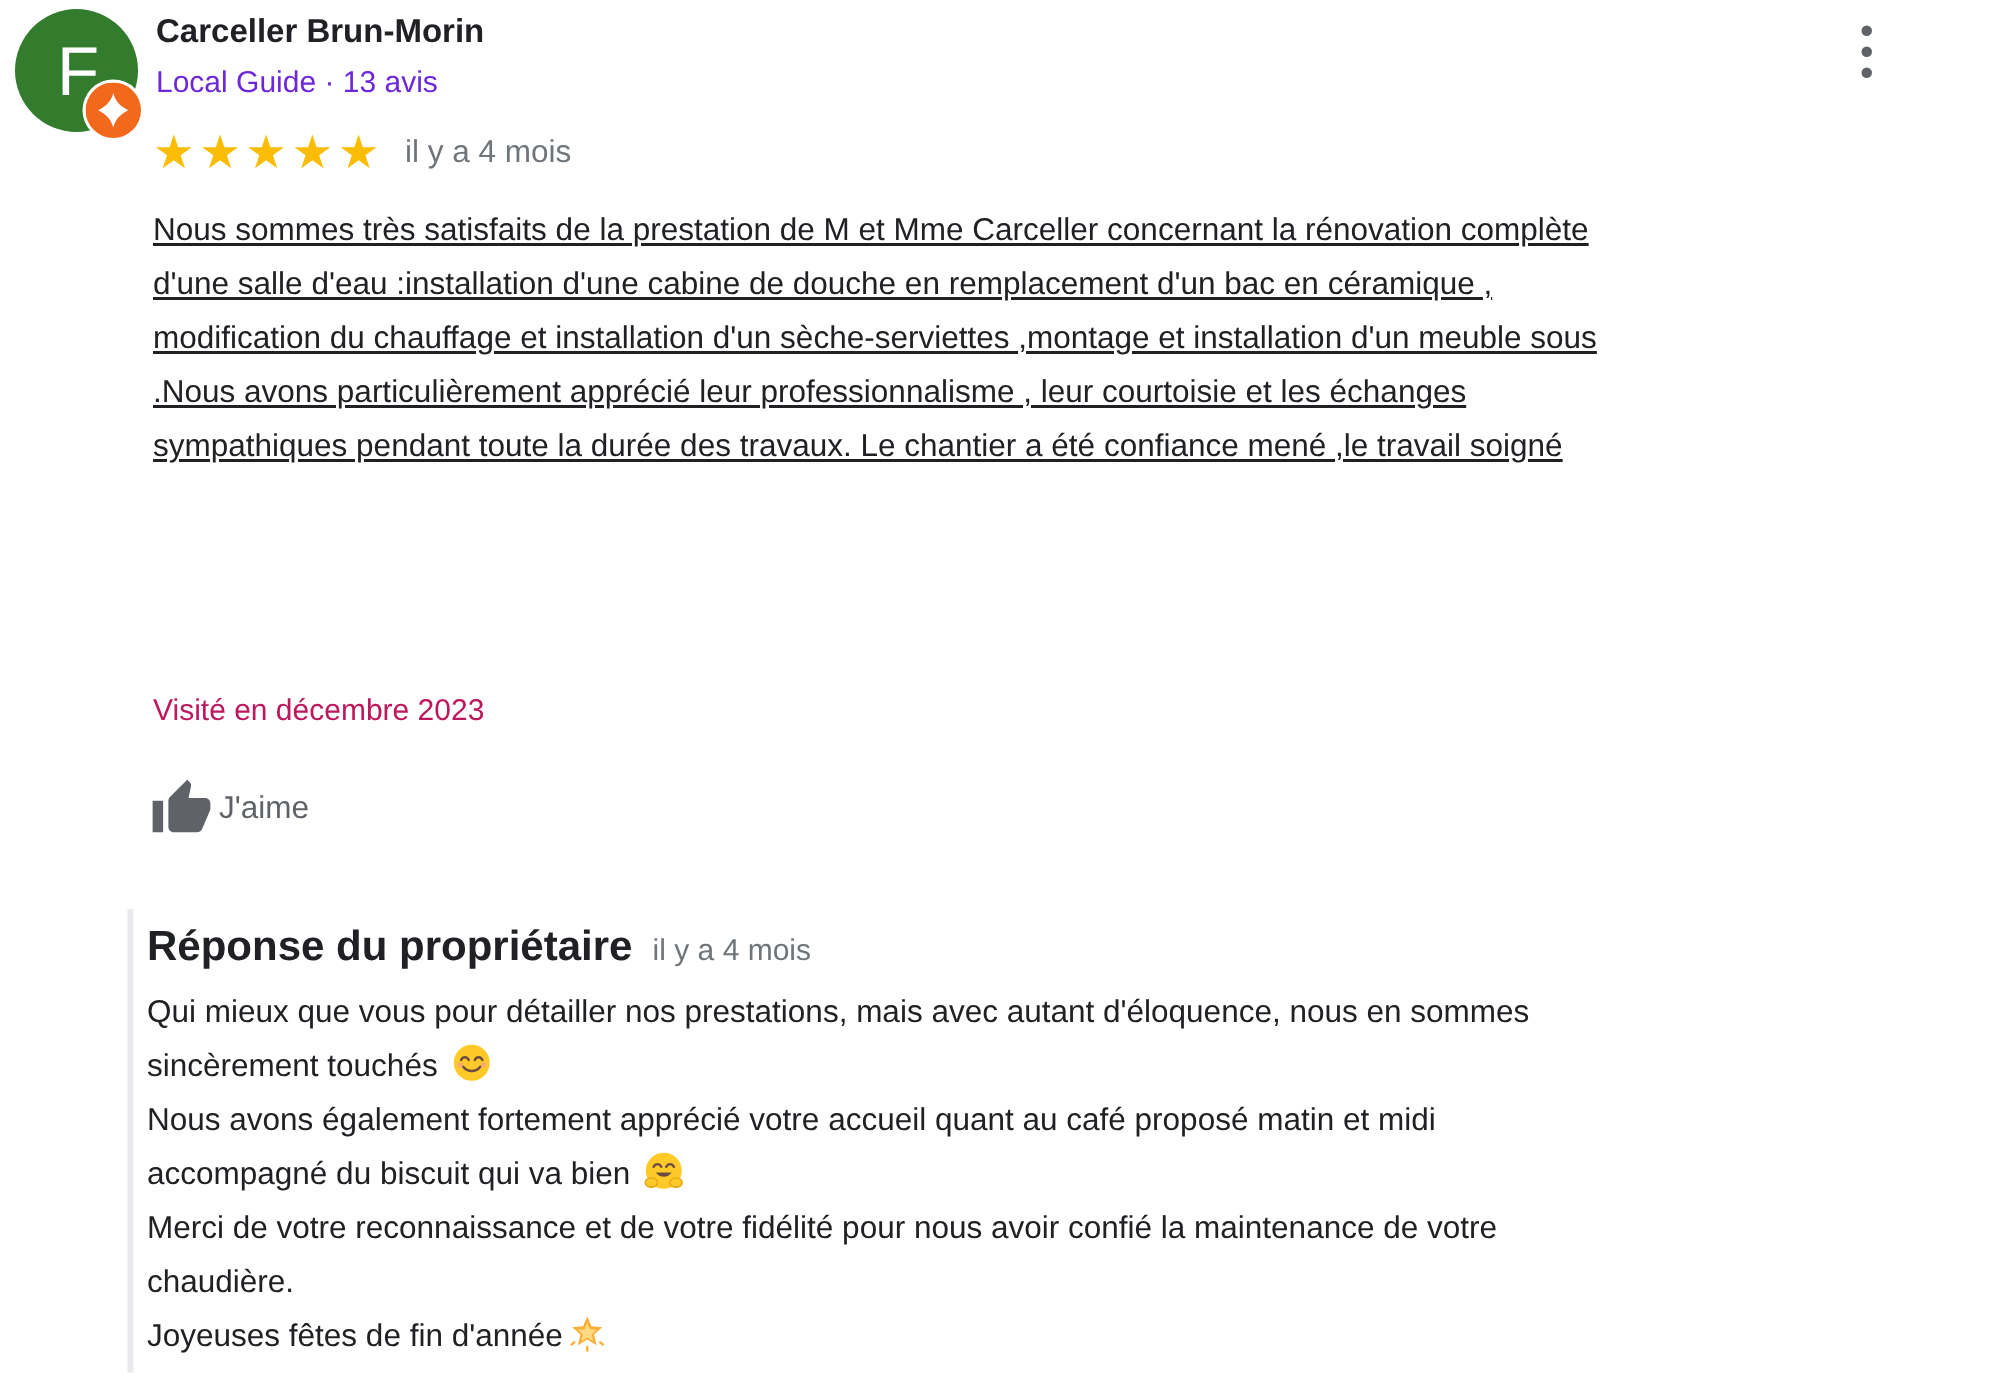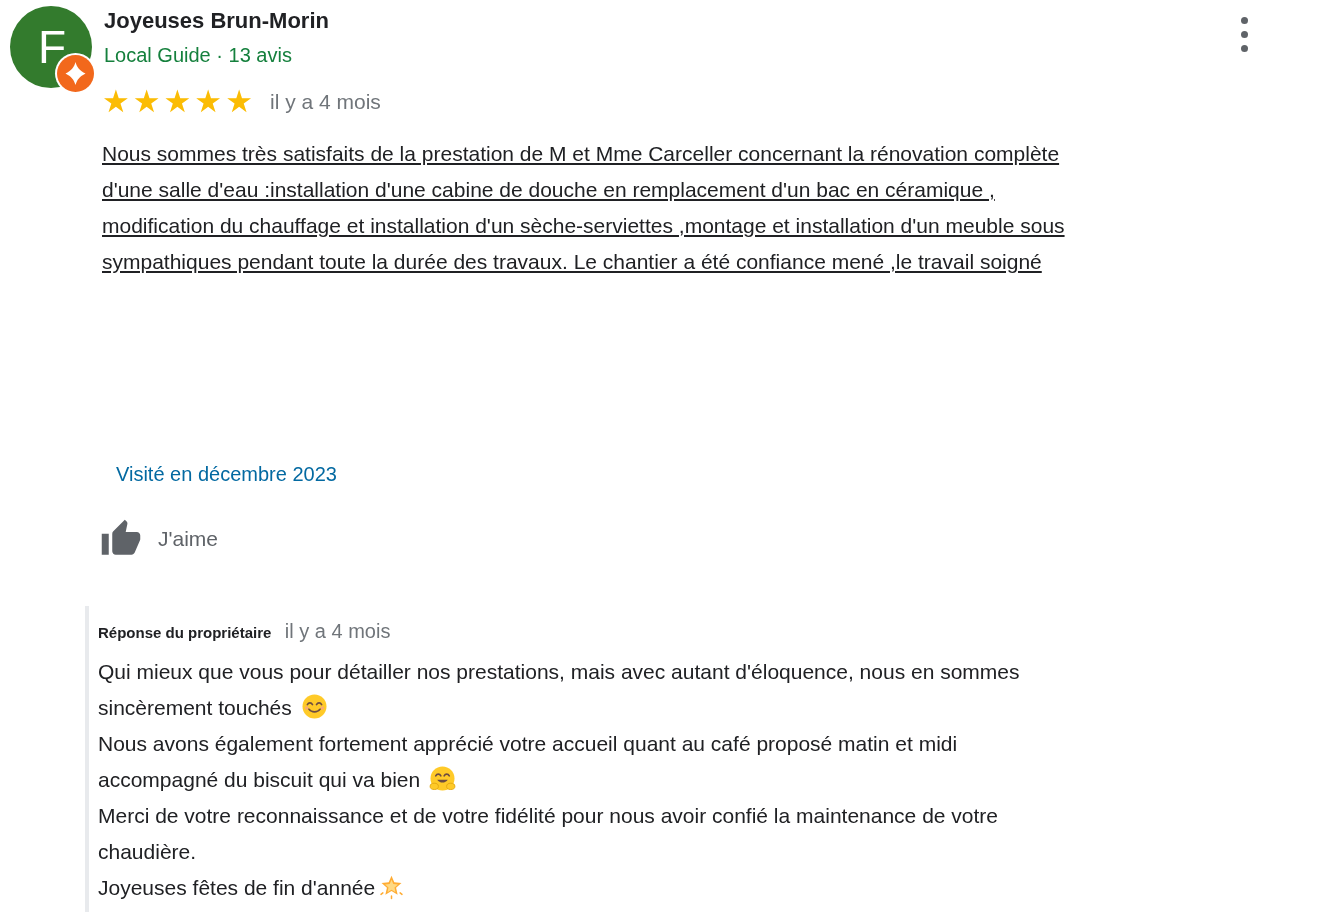--- a/index.html
+++ b/index.html
@@ -14,88 +14,89 @@
     cursor:pointer;
   }
   .avatar-letter { color:#fff; font-size:46px; font-weight:400; line-height:1; padding-left:2px; }
   .badge {
     position:absolute; right:-2px; bottom:-4px; width:37px; height:37px;
     border-radius:50%; box-shadow:0 0 0 2px #fff; background:#fff;
   }
   .badge svg { display:block; width:37px; height:37px; }
 
   .name { position:absolute; left:104px; top:8px; font-size:22px; font-weight:bold; color:#202124; cursor:pointer; }
-  .meta { position:absolute; left:104px; top:44px; font-size:20px; color:#15803d; }
+  .meta { position:absolute; left:104px; top:44px; font-size:20px; color:#6d28d9; }
 
   .more {
     position:absolute; left:1222px; top:6px; width:44px; height:56px;
     background:none; border:none; padding:0; cursor:pointer;
     display:flex; flex-direction:column; align-items:center; justify-content:center; gap:7px;
   }
   .more .dot { width:7px; height:7px; border-radius:50%; background:#5f6368; }
 
   .rating-row { position:absolute; left:102px; top:84px; display:flex; align-items:center; height:36px; }
   .stars { font-size:31px; letter-spacing:3px; line-height:34px; }
   .review-age { font-size:21px; color:#70757a; margin-left:14px; }
 
   .review-body { position:absolute; left:102px; top:136px; width:1216px;text-decoration:underline; }
   .review-body .line, .resp-body .line {
     font-size:21px; line-height:36px; color:#202124; white-space:nowrap;
   }
-  .visited { position:absolute; left:116px; top:463px; font-size:20px; color:#0369a1; }
+  .visited { position:absolute; left:102px; top:463px; font-size:20px; color:#be185d; }
 
   .like-btn {
     position:absolute; left:100px; top:516px; height:46px;
-    display:flex; align-items:center; gap:16px;
+    display:flex; align-items:center; gap:4px;
     background:none; border:none; padding:0; cursor:pointer;
     font-family:inherit; font-size:21px; color:#5f6368;
   }
   .thumb svg { display:block; }
 
   .response {
     position:absolute; left:85px; top:606px; width:1230px;
     border-left:4px solid #e8eaed; padding:8px 0 6px 9px;
   }
   .resp-head { line-height:34px; margin-bottom:4px; }
-  .resp-title { font-size:15px; font-weight:bold; color:#202124; }
+  .resp-title { font-size:28px; font-weight:bold; color:#202124; }
   .resp-age { font-size:20px; color:#70757a; margin-left:9px; }
 
   .emoji { vertical-align:-5px; margin-left:3px; display:inline-block; }
 </style>
 </head>
 <body>
 
 <div class="avatar" style="background: rgb(51, 123, 45);">
   <span class="avatar-letter">F</span>
   <span class="badge">
     <svg viewBox="0 0 48 48">
       <circle cx="24" cy="24" r="24" fill="#f2681c"></circle>
       <path d="M24 9c1.9 7 5.4 11 13 15-7.6 4-11.1 8-13 15-1.9-7-5.4-11-13-15 7.6-4 11.1-8 13-15z" fill="#ffffff"></path>
     </svg>
   </span>
 </div>
 
-<div class="name">Joyeuses Brun-Morin</div>
+<div class="name">Carceller Brun-Morin</div>
 <div class="meta">Local Guide · 13 avis</div>
 
 <button class="more">
   <span class="dot"></span>
   <span class="dot"></span>
   <span class="dot"></span>
 </button>
 
 <div class="rating-row">
   <span class="stars" style="color: rgb(251, 188, 4);">★★★★★</span>
   <span class="review-age">il y a 4 mois</span>
 </div>
 
 <div class="review-body">
     <div class="line">Nous sommes très satisfaits de la prestation de M et Mme Carceller concernant la rénovation complète</div>
     <div class="line">d'une salle d'eau :installation d'une cabine de douche en remplacement d'un bac en céramique ,</div>
     <div class="line">modification du chauffage et installation d'un sèche-serviettes ,montage et installation d'un meuble sous</div>
+    <div class="line">.Nous avons particulièrement apprécié leur professionnalisme , leur courtoisie et les échanges</div>
     <div class="line">sympathiques pendant toute la durée des travaux. Le chantier a été confiance mené ,le travail soigné</div>
   </div>
 
 <div class="visited">Visité en décembre 2023</div>
 
 <button class="like-btn">
   <span class="thumb">
     <svg viewBox="0 0 24 24" width="42" height="42" fill="#5f6368">
       <path d="M1 21h4V9H1v12zM23 10c0-1.1-.9-2-2-2h-6.31l.95-4.57.03-.32c0-.41-.17-.79-.44-1.06L14.17 1 7.59 7.59C7.22 7.95 7 8.45 7 9v10c0 1.1.9 2 2 2h9c.83 0 1.54-.5 1.84-1.22l3.02-7.05c.09-.23.14-.47.14-.73v-2z"></path>
     </svg>

